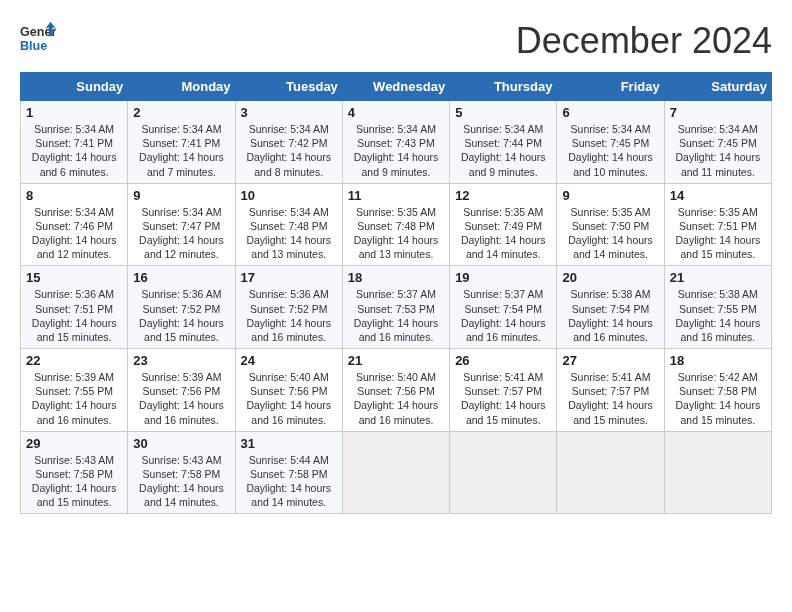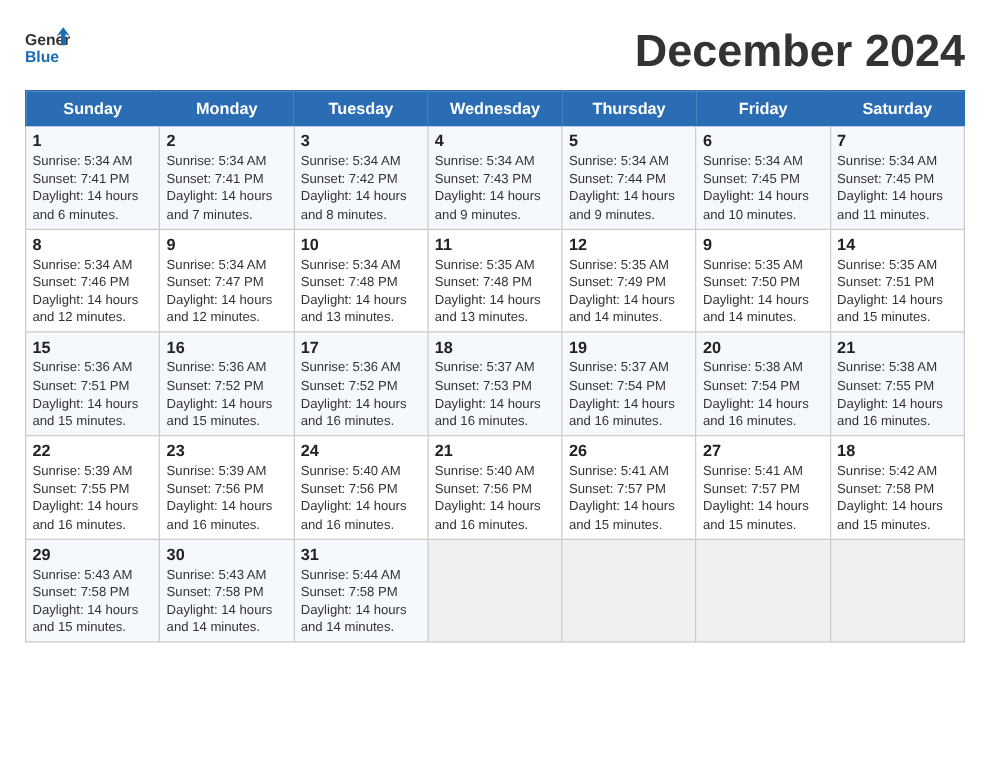--- a/index.html
+++ b/index.html
@@ -23,37 +23,37 @@
     }
     .logo-icon {
       width: 36px;
       height: 36px;
     }
     .title-section {
       text-align: right;
     }
     .month-title {
       font-size: 36px;
-      font-weight: bold;
+      font-weight: normal;
       color: #333;
     }
     .subtitle {
       font-size: 16px;
       color: #333;
     }
     .calendar-table {
       width: 100%;
       border-collapse: collapse;
       font-size: 11px;
     }
     .calendar-table thead tr th {
       background-color: #2a6db5;
       color: #fff;
       padding: 6px 4px;
-      text-align: center;
+      text-align: right;
       font-size: 13px;
       font-weight: bold;
       border: 1px solid #2a6db5;
     }
     .calendar-table tbody tr td {
       border: 1px solid #ccc;
       vertical-align: top;
       padding: 4px 5px;
       width: calc(100% / 7);
       min-height: 80px;
@@ -70,20 +70,21 @@
       font-size: 13px;
       font-weight: bold;
       color: #222;
       display: block;
       margin-bottom: 2px;
     }
     .day-info {
       color: #333;
       font-size: 10.5px;
       line-height: 1.35;
+      text-align: center;
     }
     .empty-cell {
       background: #f0f0f0 !important;
     }
   </style>
 </head>
 <body>
 
 <div class="header-section">
   <div class="logo">

